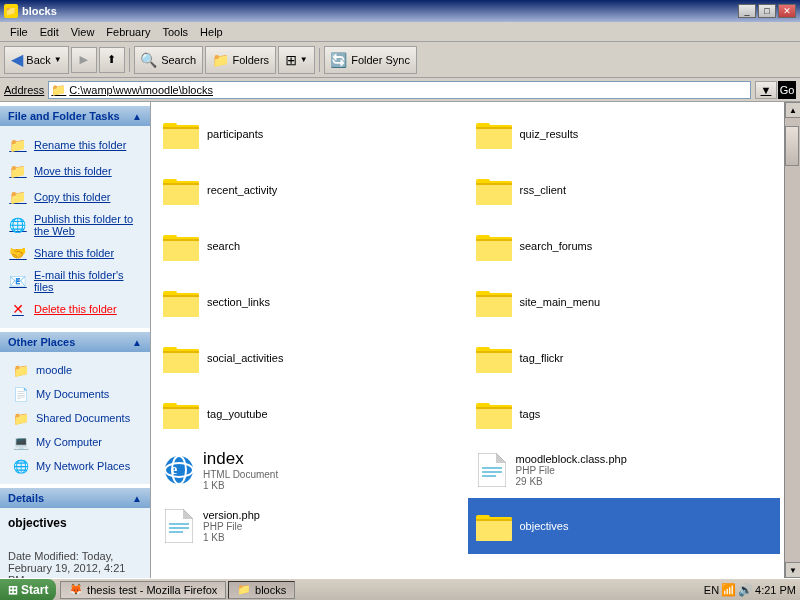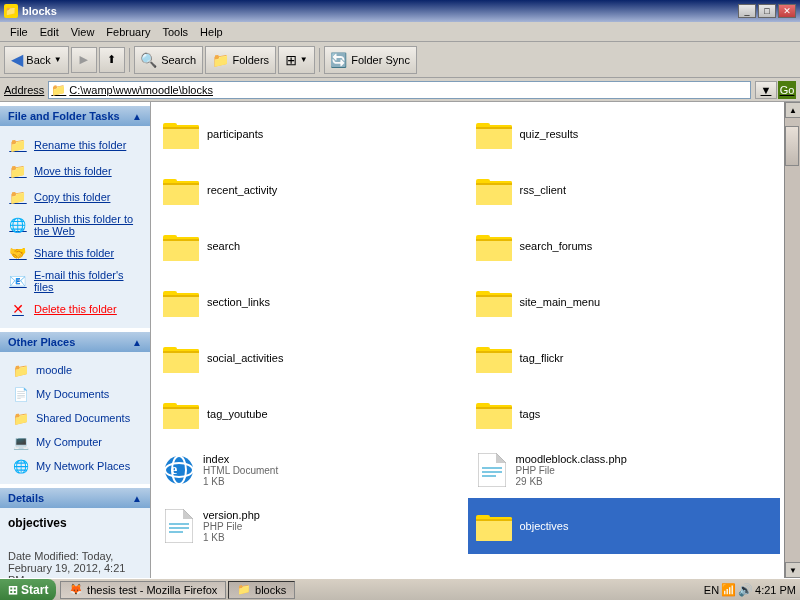--- a/index.html
+++ b/index.html
@@ -72,21 +72,21 @@
       flex: 1;
       height: 18px;
       border: 1px solid #7f9db9;
       background: white;
       font-size: 11px;
       padding: 0 2px;
       display: flex;
       align-items: center;
     }
     .go-btn { width: 22px; height: 18px; background: linear-gradient(to bottom, #f0ede8, #d4d0c8); border: 1px solid #a0a0a0; display: flex; align-items: center; justify-content: center; cursor: pointer; font-size: 11px; }
-    .go-arrow { width: 18px; height: 18px; background: #4d7c0f; color: white; display: flex; align-items: center; justify-content: center; cursor: pointer; font-size: 12px; }
+    .go-arrow { width: 18px; height: 18px; background: #000000; color: white; display: flex; align-items: center; justify-content: center; cursor: pointer; font-size: 12px; }
 
     
     .main-content {
       display: flex;
       height: calc(600px - 22px - 20px - 36px - 24px - 22px);
     }
 
     
     .left-panel {
       width: 151px;
@@ -496,21 +496,21 @@
           <div class="file-item">
             <div style="width: 32px; height: 36px; flex-shrink: 0; display: flex; align-items: center; justify-content: center; font-size: 24px;">
               <svg width="32" height="32" viewBox="0 0 32 32">
         <circle cx="16" cy="16" r="14" fill="#1a7fd4"></circle>
         <ellipse cx="16" cy="16" rx="7" ry="14" fill="none" stroke="white" stroke-width="2"></ellipse>
         <ellipse cx="16" cy="16" rx="14" ry="7" fill="none" stroke="white" stroke-width="2"></ellipse>
         <text x="8" y="20" fill="white" font-size="14" font-weight="bold" font-family="serif">e</text>
       </svg>
             </div>
             <div style="display: flex; flex-direction: column;">
-              <span style="font-size: 11px;">index</span>
+              <span style="font-size: 17px;">index</span>
               <span style="font-size: 10px; color: rgb(102, 102, 102);">HTML Document</span>
               <span style="font-size: 10px; color: rgb(102, 102, 102);">1 KB</span>
             </div>
           </div>
           <div class="file-item">
             <div style="width: 32px; height: 36px; flex-shrink: 0; display: flex; align-items: center; justify-content: center; font-size: 24px;">
               <svg width="28" height="34" viewBox="0 0 28 34">
         <polygon points="0,0 18,0 28,10 28,34 0,34" fill="white" stroke="#aaa" stroke-width="1"></polygon>
         <polygon points="18,0 18,10 28,10" fill="#ccc"></polygon>
         <rect x="4" y="14" width="20" height="2" fill="#7ec8e3"></rect>

